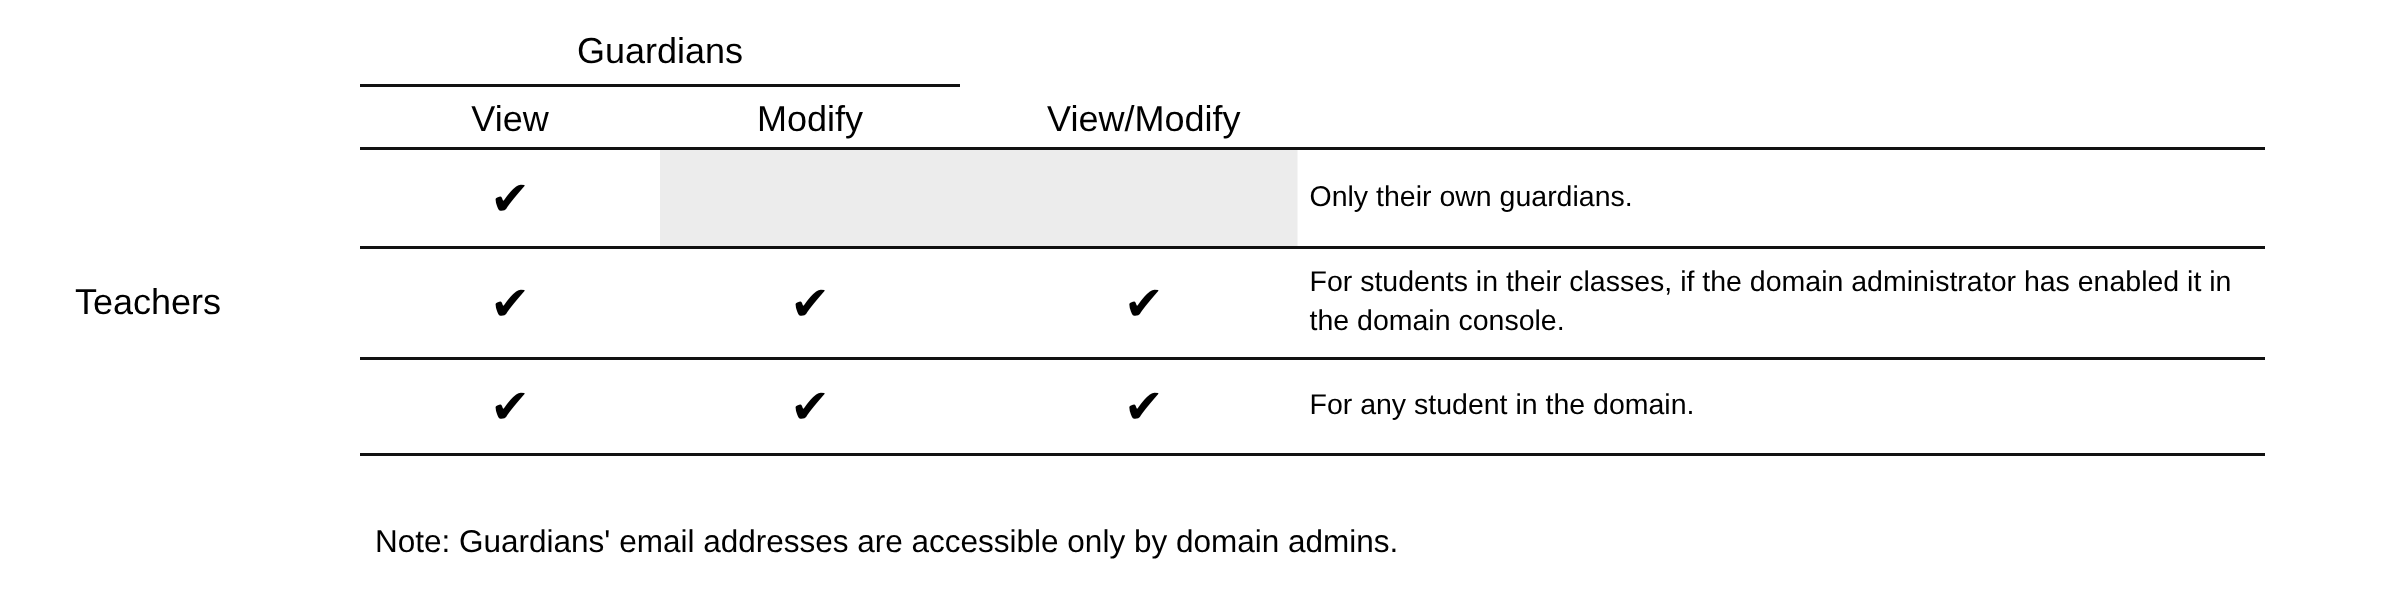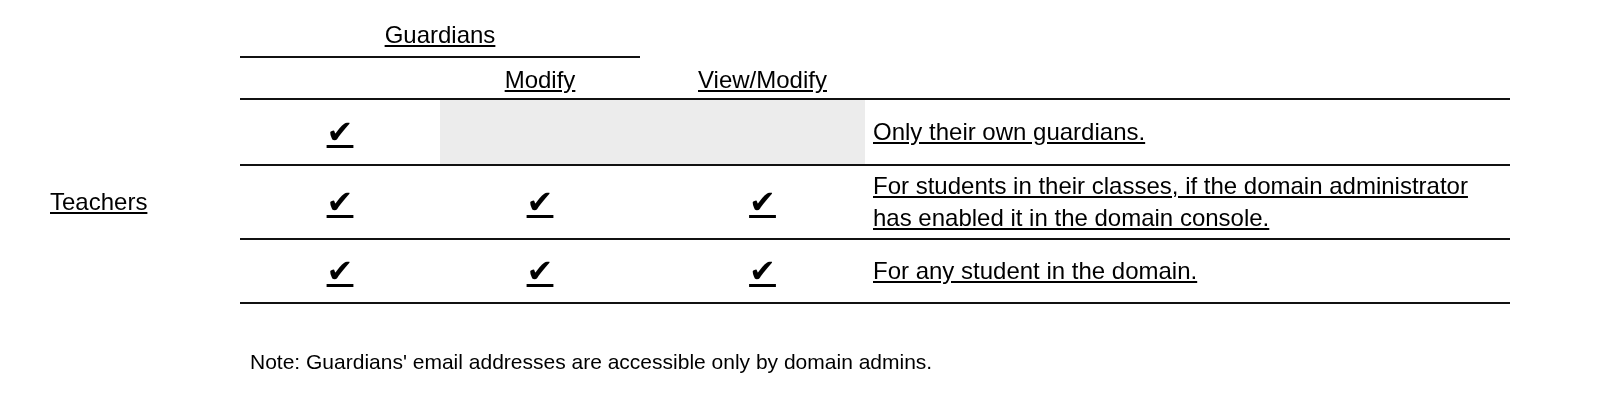--- a/index.html
+++ b/index.html
@@ -10,21 +10,20 @@
     height: 410px;
     font-family: "Liberation Sans", "DejaVu Sans", sans-serif;
     color: #000000;
   }
 
   .matrix {
     display: grid;
     grid-template-columns: 200px 200px 200px 20px 205px 1fr;
     grid-template-rows: 44px 40px 2px 64px 2px 72px 2px 62px 2px;
     margin: 14px 90px 0 40px;
-    text-decoration: underline;
   }
 
   
   .co1 { grid-column: 1; }
   .co2 { grid-column: 2; }
   .co3 { grid-column: 3; }
   .co5 { grid-column: 5; }
   .co6 { grid-column: 6; }
   .sp24 { grid-column: 2 / 4; }  
   .sp36 { grid-column: 3 / 6; }  
@@ -75,21 +74,21 @@
     align-items: center;
     justify-content: center;
     font-size: 32px;
     font-weight: 700;
     line-height: 1;
   }
 
   .note-cell {
     display: flex;
     align-items: center;
-    font-size: 24px;
+    font-size: 19px;
     line-height: 1.35;
     padding-left: 8px;
     padding-right: 4px;
   }
 
   .disabled-span {
     background: #ececec;
   }
 
   .footnote {
@@ -97,20 +96,21 @@
     font-size: 21px;
   }
 </style>
 </head>
 <body>
 
 <div class="matrix">
 
   <div class="group-h sp24 r1">Guardians</div>
 
+  <div class="col-h co2 r2">View</div>
   <div class="col-h co3 r2">Modify</div>
   <div class="col-h co5 r2">View/Modify</div>
 
   <div class="hline spline r3"></div>
 
   <div class="check-cell co2 r4">✔</div>
   <div class="disabled-span sp36 r4"></div>
   <div class="note-cell co6 r4">Only their own guardians.</div>
 
   <div class="hline spline r5"></div>

